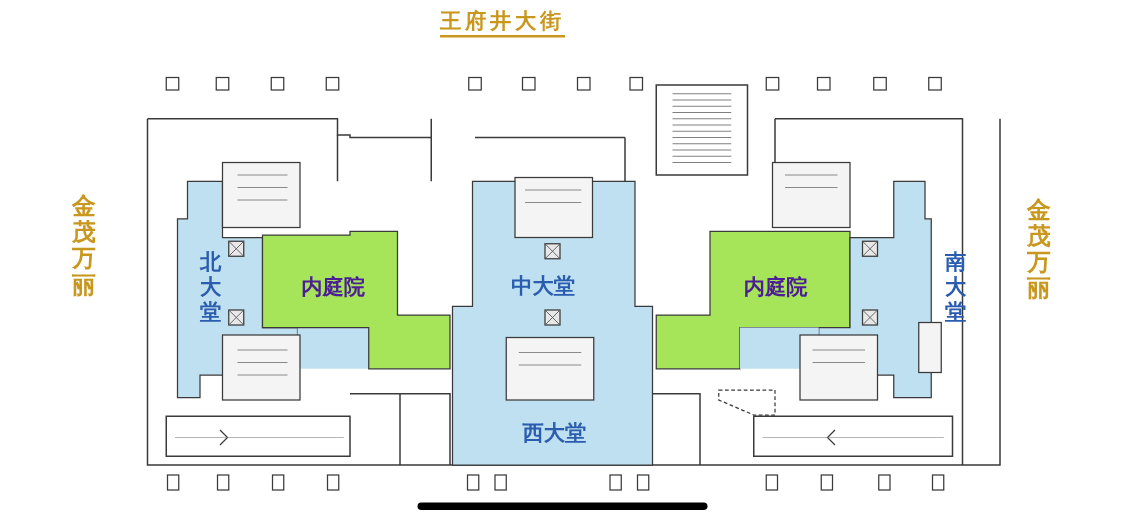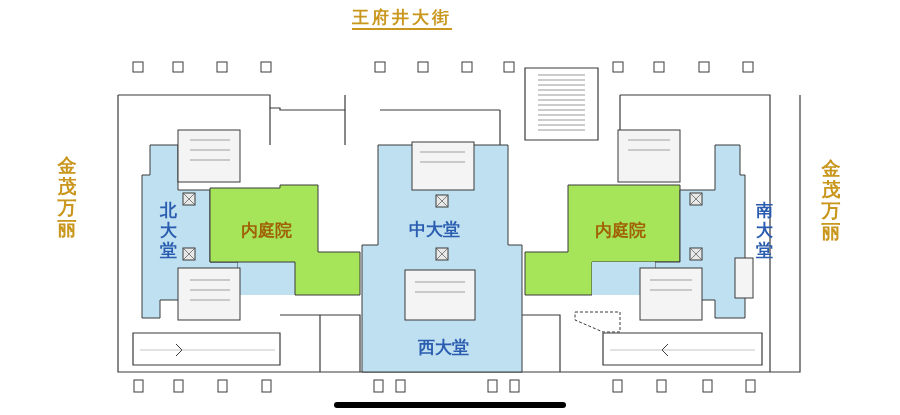--- a/index.html
+++ b/index.html
@@ -4,21 +4,21 @@
 <style>
   html, body { margin: 0; padding: 0; background: #ffffff; }
   body { width: 900px; height: 415px; position: relative; overflow: hidden; font-family: "DejaVu Sans", sans-serif; }
   #plan { position: absolute; left: 0; top: 0; width: 900px; height: 415px; }
   .street-top { position: absolute; left: 352px; top: 7px; font-size: 17px; font-weight: bold; color: #c9971d; letter-spacing: 3px; border-bottom: 2px solid #c9971d; padding-bottom: 1px; line-height: 20px; }
   .street-side { position: absolute; width: 22px; font-size: 19px; font-weight: bold; color: #c9971d; line-height: 21px; text-align: center; word-break: break-all; }
   .street-left { left: 56px; top: 155px; }
   .street-right { left: 820px; top: 158px; }
   .room-label { position: absolute; font-weight: bold; font-size: 17px; line-height: 20px; white-space: nowrap; }
   .lobby { color: #2a5db0; }
-  .court { color: #a16207; }
+  .court { color: #4c1d95; }
   .vertical { width: 20px; white-space: normal; word-break: break-all; }
   .home-indicator { position: absolute; left: 334px; top: 402px; width: 232px; height: 6px; border-radius: 3px; background: #000; }
 </style>
 </head>
 <body>
 
 <svg id="plan" viewBox="0 0 900 415" xmlns="http://www.w3.org/2000/svg">
   <g fill="none" stroke="#3a3a3a" stroke-width="1.2">
 
     <path d="M118 95 L118 372 L800 372 L800 95"></path>

